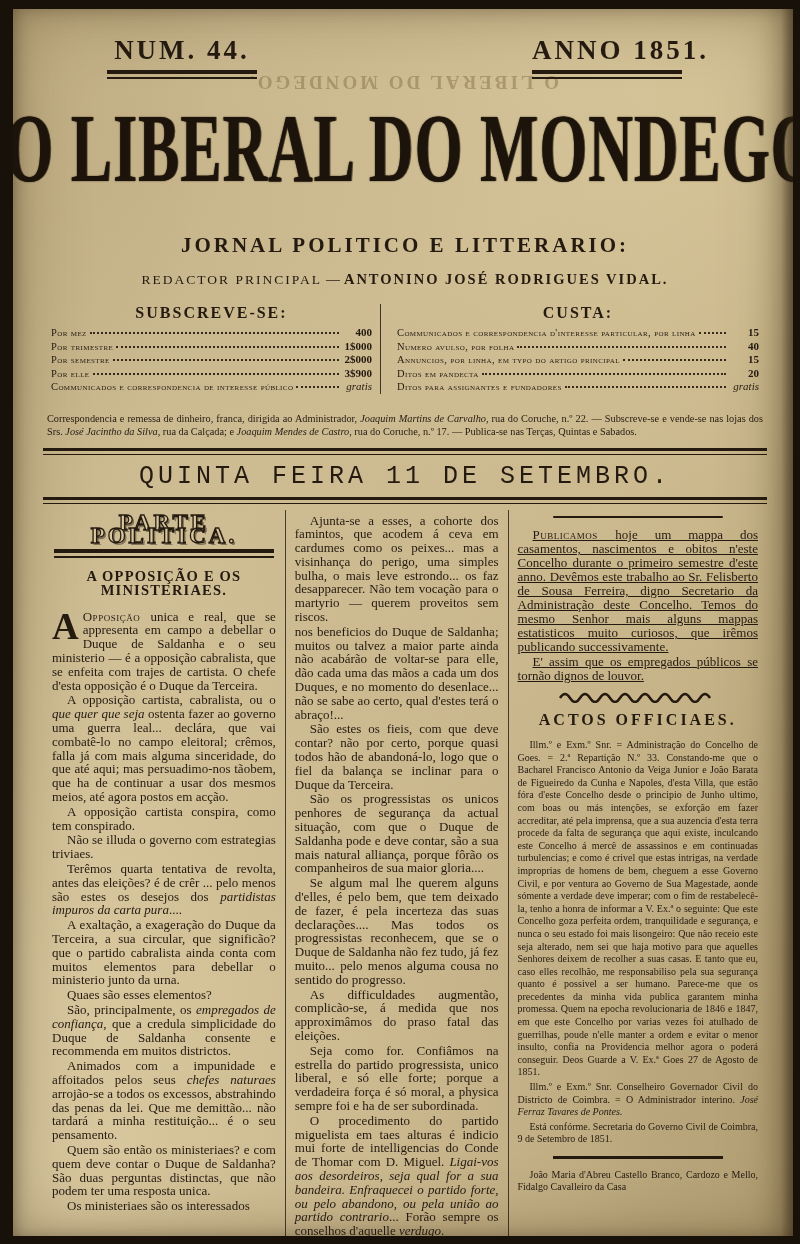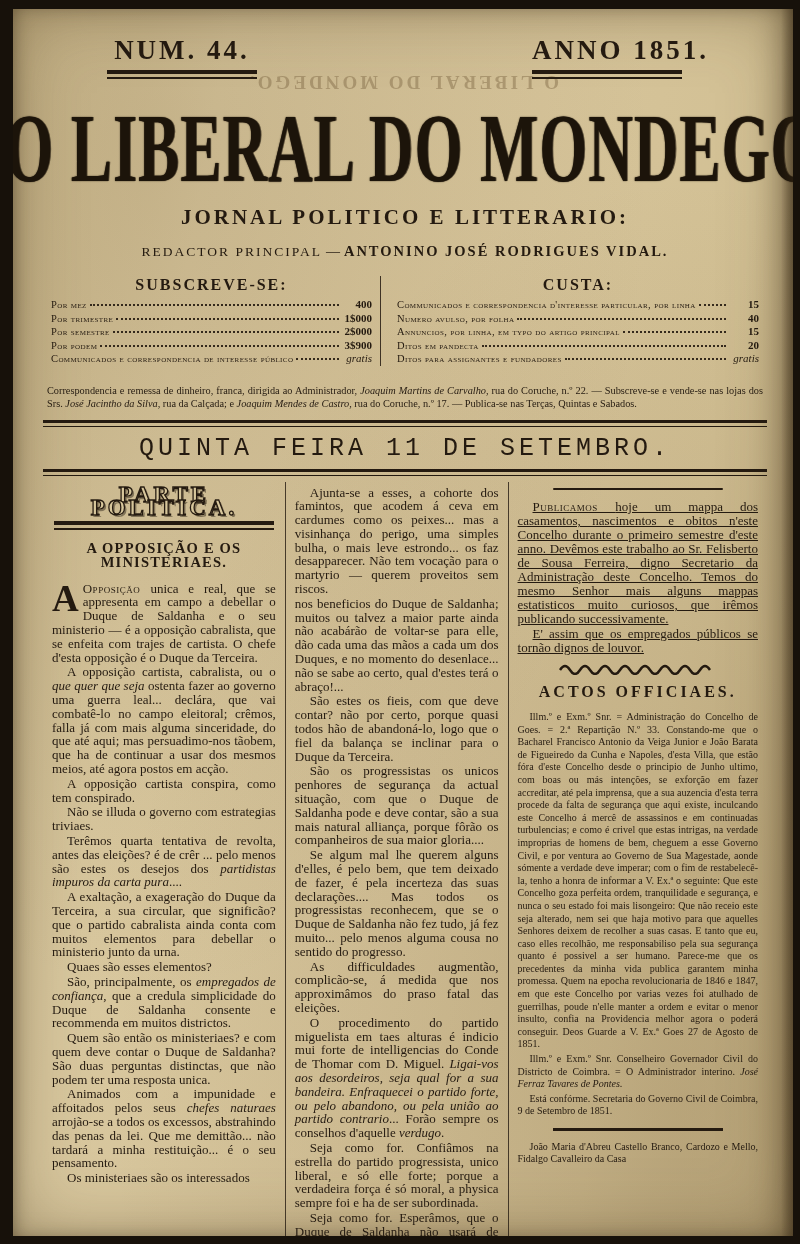--- a/index.html
+++ b/index.html
@@ -25,21 +25,21 @@
   .hdr-item{text-align:center;}
   .hdr-text{font-size:27px;letter-spacing:3px;font-weight:600;}
   .bar-double{margin-top:4px;height:3px;border-top:4px solid #241a10;border-bottom:2px solid #241a10;}
   .hdr-item .bar-double{width:150px;}
 
   
   .masthead{position:relative;text-align:center;height:112px;margin-top:14px;}
   .masthead-title{display:inline-block;font-weight:bold;font-size:56px;letter-spacing:1px;
     transform:scale(1.1,1.72);transform-origin:center top;white-space:nowrap;color:#1c140a;
     text-shadow:0 0 1px #1c140a,1px 0 0 rgba(28,20,10,0.6);}
-  .subtitle{text-align:center;font-size:21px;letter-spacing:3px;margin-top:0;font-weight:600;}
+  .subtitle{text-align:center;font-size:21px;letter-spacing:3px;margin-top:28px;font-weight:600;}
   .editor-line{text-align:center;margin-top:12px;white-space:nowrap;}
   .editor-label{font-size:13.5px;letter-spacing:2px;}
   .editor-dash{font-size:14px;padding:0 4px;}
   .editor-name{font-size:14.5px;font-weight:bold;letter-spacing:2px;}
 
   
   .prices{display:flex;margin-top:16px;}
   .prices-col{padding:0 8px;}
   .prices-col.left{width:47%;}
   .prices-col.right{width:53%;border-left:1.5px solid rgba(36,26,16,0.85);padding-left:16px;}
@@ -127,21 +127,21 @@
                 <span class="price-label">Por trimestre</span>
                 <span class="dots"></span>
                 <span class="price-value">1$000</span>
               </div>
               <div class="price-row">
                 <span class="price-label">Por semestre</span>
                 <span class="dots"></span>
                 <span class="price-value">2$000</span>
               </div>
               <div class="price-row">
-                <span class="price-label">Por podem</span>
+                <span class="price-label">Por elle</span>
                 <span class="dots"></span>
                 <span class="price-value">3$900</span>
               </div>
               <div class="price-row">
                 <span class="price-label">Communicados e correspondencia de interesse público</span>
                 <span class="dots"></span>
                 <span class="price-value it">gratis</span>
               </div>
             </div>
         </div>
@@ -193,36 +193,36 @@
           <div class="article-head">A OPPOSIÇÃO E OS MINISTERIAES.</div>
           <div>
               <p class="para"><span class="dropcap">A</span><span class="lead">Opposição </span>unica e real, que se appresenta em campo a debellar o Duque de Saldanha e o seu ministerio — é a opposição cabralista, que se enfeita com trajes de cartista. O chefe d'esta opposição é o Duque da Terceira.</p>
               <p class="para">A opposição cartista, cabralista, ou o <em>que quer que seja</em> ostenta fazer ao governo uma guerra leal... declára, que vai combatê-lo no campo eleitoral; crêmos, falla já com mais alguma sinceridade, do que até aqui; mas persuadimo-nos tãobem, que ha de continuar a usar dos mesmos meios, até agora postos em acção.</p>
               <p class="para">A opposição cartista conspira, como tem conspirado.</p>
               <p class="para">Não se illuda o governo com estrategias triviaes.</p>
               <p class="para">Terêmos quarta tentativa de revolta, antes das eleições? é de crêr ... pelo menos são estes os desejos dos <em>partidistas impuros da carta pura</em>....</p>
               <p class="para">A exaltação, a exageração do Duque da Terceira, a sua circular, que significão? que o partido cabralista ainda conta com muitos elementos para debellar o ministerio junto da urna.</p>
               <p class="para">Quaes são esses elementos?</p>
               <p class="para">São, principalmente, os <em>empregados de confiança</em>, que a credula simplicidade do Duque de Saldanha consente e recommenda em muitos districtos.</p>
+              <p class="para">Animados com a impunidade e affoitados pelos seus <em>chefes naturaes</em> arrojão-se a todos os excessos, abstrahindo das penas da lei. Que me demittão... não tardará a minha restituição... é o seu pensamento.</p>
               <p class="para">Quem são então os ministeriaes? e com quem deve contar o Duque de Saldanha? São duas perguntas distinctas, que não podem ter uma resposta unica.</p>
-              <p class="para">Animados com a impunidade e affoitados pelos seus <em>chefes naturaes</em> arrojão-se a todos os excessos, abstrahindo das penas da lei. Que me demittão... não tardará a minha restituição... é o seu pensamento.</p>
               <p class="para">Os ministeriaes são os interessados</p>
             </div>
         </div>
 
         <div class="col col2 body-text">
           <div>
               <p class="para">Ajunta-se a esses, a cohorte dos famintos, que acodem á ceva em cardumes como os peixes... mas a visinhança do perigo, uma simples bulha, o mais leve estrondo... os faz desapparecer. Não tem vocação para o martyrio — querem proveitos sem riscos.</p>
               <p class="para noindent">nos beneficios do Duque de Saldanha; muitos ou talvez a maior parte ainda não acabárão de voltar-se para elle, dão cada uma das mãos a cada um dos Duques, e no momento do desenlace... não se sabe ao certo, qual d'estes terá o abraço!...</p>
               <p class="para">São estes os fieis, com que deve contar? não por certo, porque quasi todos hão de abandoná-lo, logo que o fiel da balança se inclinar para o Duque da Terceira.</p>
               <p class="para">São os progressistas os unicos penhores de segurança da actual situação, com que o Duque de Saldanha pode e deve contar, são a sua mais natural alliança, porque fôrão os companheiros de sua maior gloria....</p>
               <p class="para">Se algum mal lhe querem alguns d'elles, é pelo bem, que tem deixado de fazer, é pela incerteza das suas declarações.... Mas todos os progressistas reconhecem, que se o Duque de Saldanha não fez tudo, já fez muito... pelo menos alguma cousa no sentido do progresso.</p>
               <p class="para">As difficuldades augmentão, complicão-se, á medida que nos approximâmos do praso fatal das eleições.</p>
+              <p class="para">Seja como for. Confiâmos na estrella do partido progressista, unico liberal, e só elle forte; porque a verdadeira força é só moral, a physica sempre foi e ha de ser subordinada.</p>
               <p class="para">O procedimento do partido miguelista em taes alturas é indicio mui forte de intelligencias do Conde de Thomar com D. Miguel. <em>Ligai-vos aos desordeiros, seja qual for a sua bandeira. Enfraquecei o partido forte, ou pelo abandono, ou pela união ao partido contrario</em>... Forão sempre os conselhos d'aquelle <em>verdugo</em>.</p>
-              <p class="para">Seja como for. Confiâmos na estrella do partido progressista, unico liberal, e só elle forte; porque a verdadeira força é só moral, a physica sempre foi e ha de ser subordinada.</p>
               <p class="para">Seja como for. Esperâmos, que o Duque de Saldanha não usará de reserva para com os progressistas, e que os ha de auxiliar, sem pertender humilhá-los.</p>
             </div>
         </div>
 
         <div class="col col3">
           <div class="col3-top-rule"></div>
           <div class="news body-text">
               <p class="para"><span class="lead">Publicamos </span>hoje um mappa dos casamentos, nascimentos e obitos n'este Concelho durante o primeiro semestre d'este anno. Devêmos este trabalho ao Sr. Felisberto de Sousa Ferreira, digno Secretario da Administração deste Concelho. Temos do mesmo Senhor mais alguns mappas estatisticos muito curiosos, que irêmos publicando successivamente.</p>
               <p class="para">E' assim que os empregados públicos se tornão dignos de louvor.</p>
             </div>

